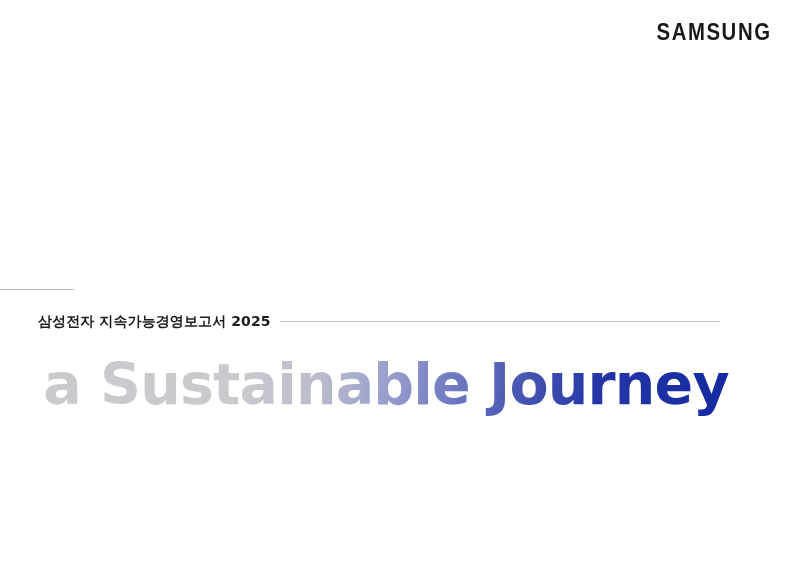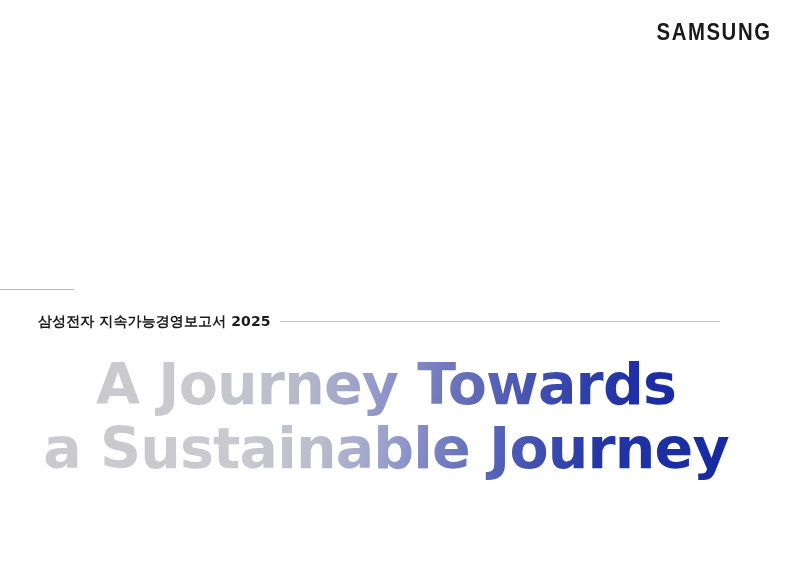--- a/index.html
+++ b/index.html
@@ -129,17 +129,16 @@
   <div class="brand-logo">SAMSUNG</div>
 
   <div class="rule-top-left"></div>
 
   <div class="caption-row">
     <div class="report-caption">삼성전자 지속가능경영보고서 2025</div>
     <div class="rule-caption"></div>
   </div>
 
   <div class="headline">
-    <div class="headline-line headline-line-1">A Journey Towards</div>
     <div class="headline-line headline-line-2">a Sustainable Journey</div>
   </div>
 
 </div>
 
 </body></html>

